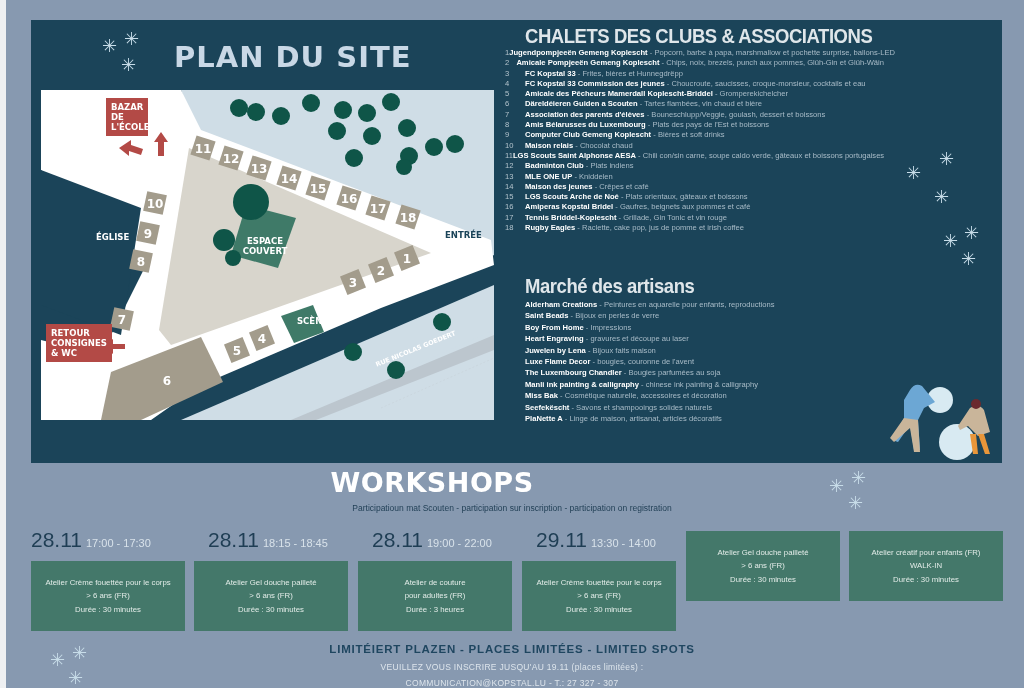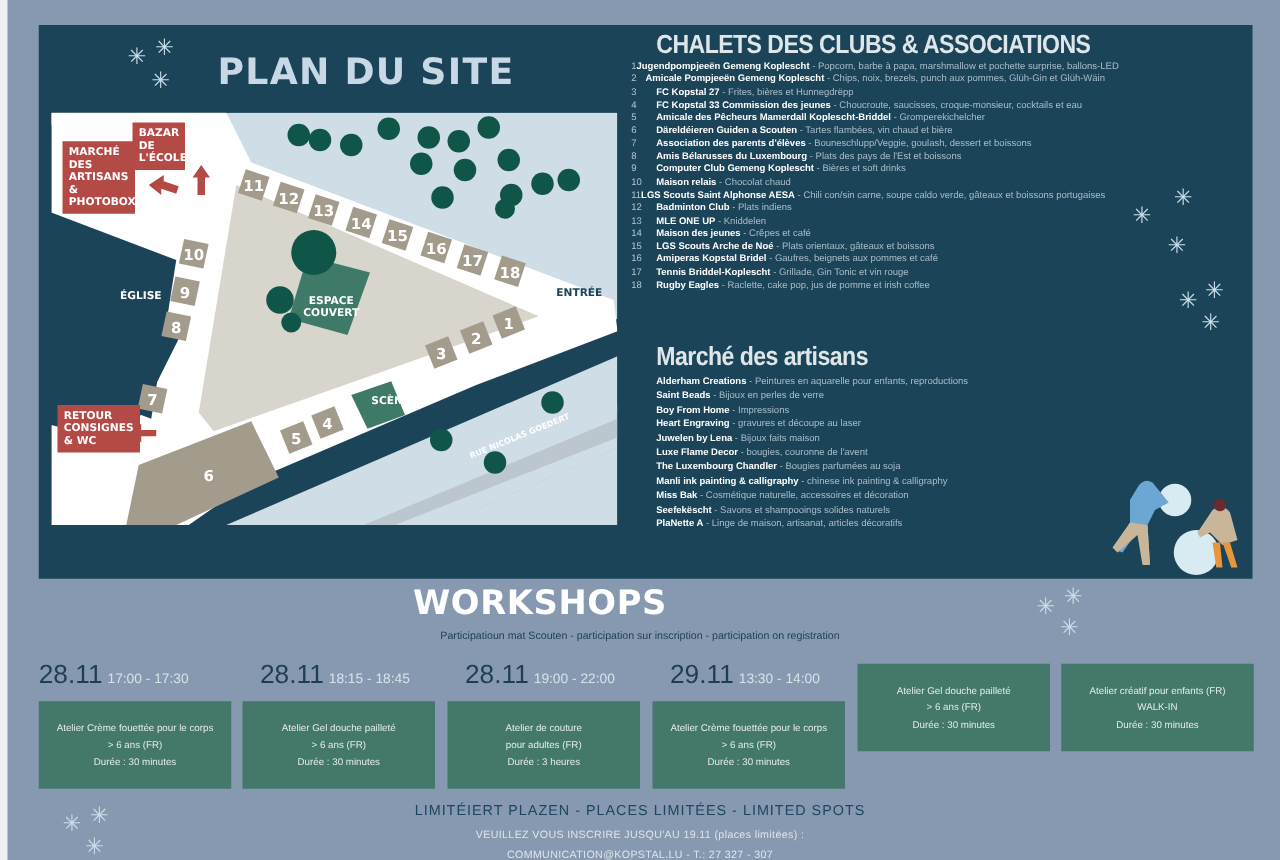--- a/index.html
+++ b/index.html
@@ -71,21 +71,21 @@
   .ws-day { font-size: 21px; color: #1f3e54; }
   .ws-time { font-size: 11px; color: #d8e2ea; margin-left: 4px; }
   .ws-card {
     margin-top: 3px; height: 70px; background: #44786a;
     display: flex; flex-direction: column; align-items: center; justify-content: center;
     color: #e2ece8; font-size: 7.8px; line-height: 13.5px; text-align: center;
   }
 
   .limited {
     position: absolute; left: 0; width: 1024px; top: 643px; text-align: center;
-    font-weight: normal; font-size: 11.5px; color: #1f4660; letter-spacing: 0.8px;
+    font-weight: bold; font-size: 11.5px; color: #1f4660; letter-spacing: 0.8px;
   }
   .register, .contact {
     position: absolute; left: 0; width: 1024px; text-align: center;
     font-size: 8.5px; color: #dde5ec; letter-spacing: 0.3px;
   }
   .register { top: 662px; }
   .contact { top: 678px; }
 </style>
 </head>
 <body>
@@ -200,21 +200,20 @@
 
     <g fill="#b34a46">
       <polygon points="78,58 90,50 90,55 102,59 100,65 88,61 88,66"></polygon>
       <polygon points="120,42 127,52 123,52 123,66 117,66 117,52 113,52"></polygon>
       <polygon points="62,256 72,249 72,254 84,254 84,259 72,259 72,264"></polygon>
     </g>
 
     <line x1="340" y1="318" x2="453" y2="268" stroke="#c9d4dc" stroke-dasharray="2,2" stroke-width="0.8"></line>
   </svg>
 
-  <div class="map-label red-label" style="left:9px;top:23px;width:58px;">MARCHÉ DES ARTISANS &amp; PHOTOBOX</div>
   <div class="map-label red-label" style="left:65px;top:8px;width:42px;">BAZAR DE L'ÉCOLE</div>
   <div class="map-label red-label" style="left:5px;top:234px;width:66px;">RETOUR CONSIGNES &amp; WC</div>
   <div class="map-label" style="left:35px;top:142px;padding-left:20px;">ÉGLISE</div>
   <div class="map-label dark-label" style="left:404px;top:140px;">ENTRÉE</div>
   <div class="map-label" style="left:199px;top:146px;width:50px;text-align:center;">ESPACE COUVERT</div>
   <div class="map-label" style="left:256px;top:226px;">SCÈNE</div>
   <div class="map-label" style="left:335px;top:270px;font-size:6.5px;color:#fff;transform:rotate(-22deg);transform-origin:left;white-space:nowrap;">RUE NICOLAS GOEDERT</div>
 </div>
 
 <div class="clubs">
@@ -223,21 +222,21 @@
       <div class="club-row">
         <span class="club-num">1</span>
         <span><span class="club-name">Jugendpompjeeën Gemeng Koplescht</span><span class="club-sep"> - </span><span>Popcorn, barbe à papa, marshmallow et pochette surprise, ballons-LED</span></span>
       </div>
       <div class="club-row">
         <span class="club-num">2</span>
         <span><span class="club-name">Amicale Pompjeeën Gemeng Koplescht</span><span class="club-sep"> - </span><span>Chips, noix, brezels, punch aux pommes, Glüh-Gin et Glüh-Wäin</span></span>
       </div>
       <div class="club-row">
         <span class="club-num">3</span>
-        <span><span class="club-name">FC Kopstal 27</span><span class="club-sep"> - </span><span>Frites, bières et Hunnegdrëpp</span></span>
+        <span><span class="club-name">FC Kopstal 33</span><span class="club-sep"> - </span><span>Frites, bières et Hunnegdrëpp</span></span>
       </div>
       <div class="club-row">
         <span class="club-num">4</span>
         <span><span class="club-name">FC Kopstal 33 Commission des jeunes</span><span class="club-sep"> - </span><span>Choucroute, saucisses, croque-monsieur, cocktails et eau</span></span>
       </div>
       <div class="club-row">
         <span class="club-num">5</span>
         <span><span class="club-name">Amicale des Pêcheurs Mamerdall Koplescht-Briddel</span><span class="club-sep"> - </span><span>Gromperekichelcher</span></span>
       </div>
       <div class="club-row">

